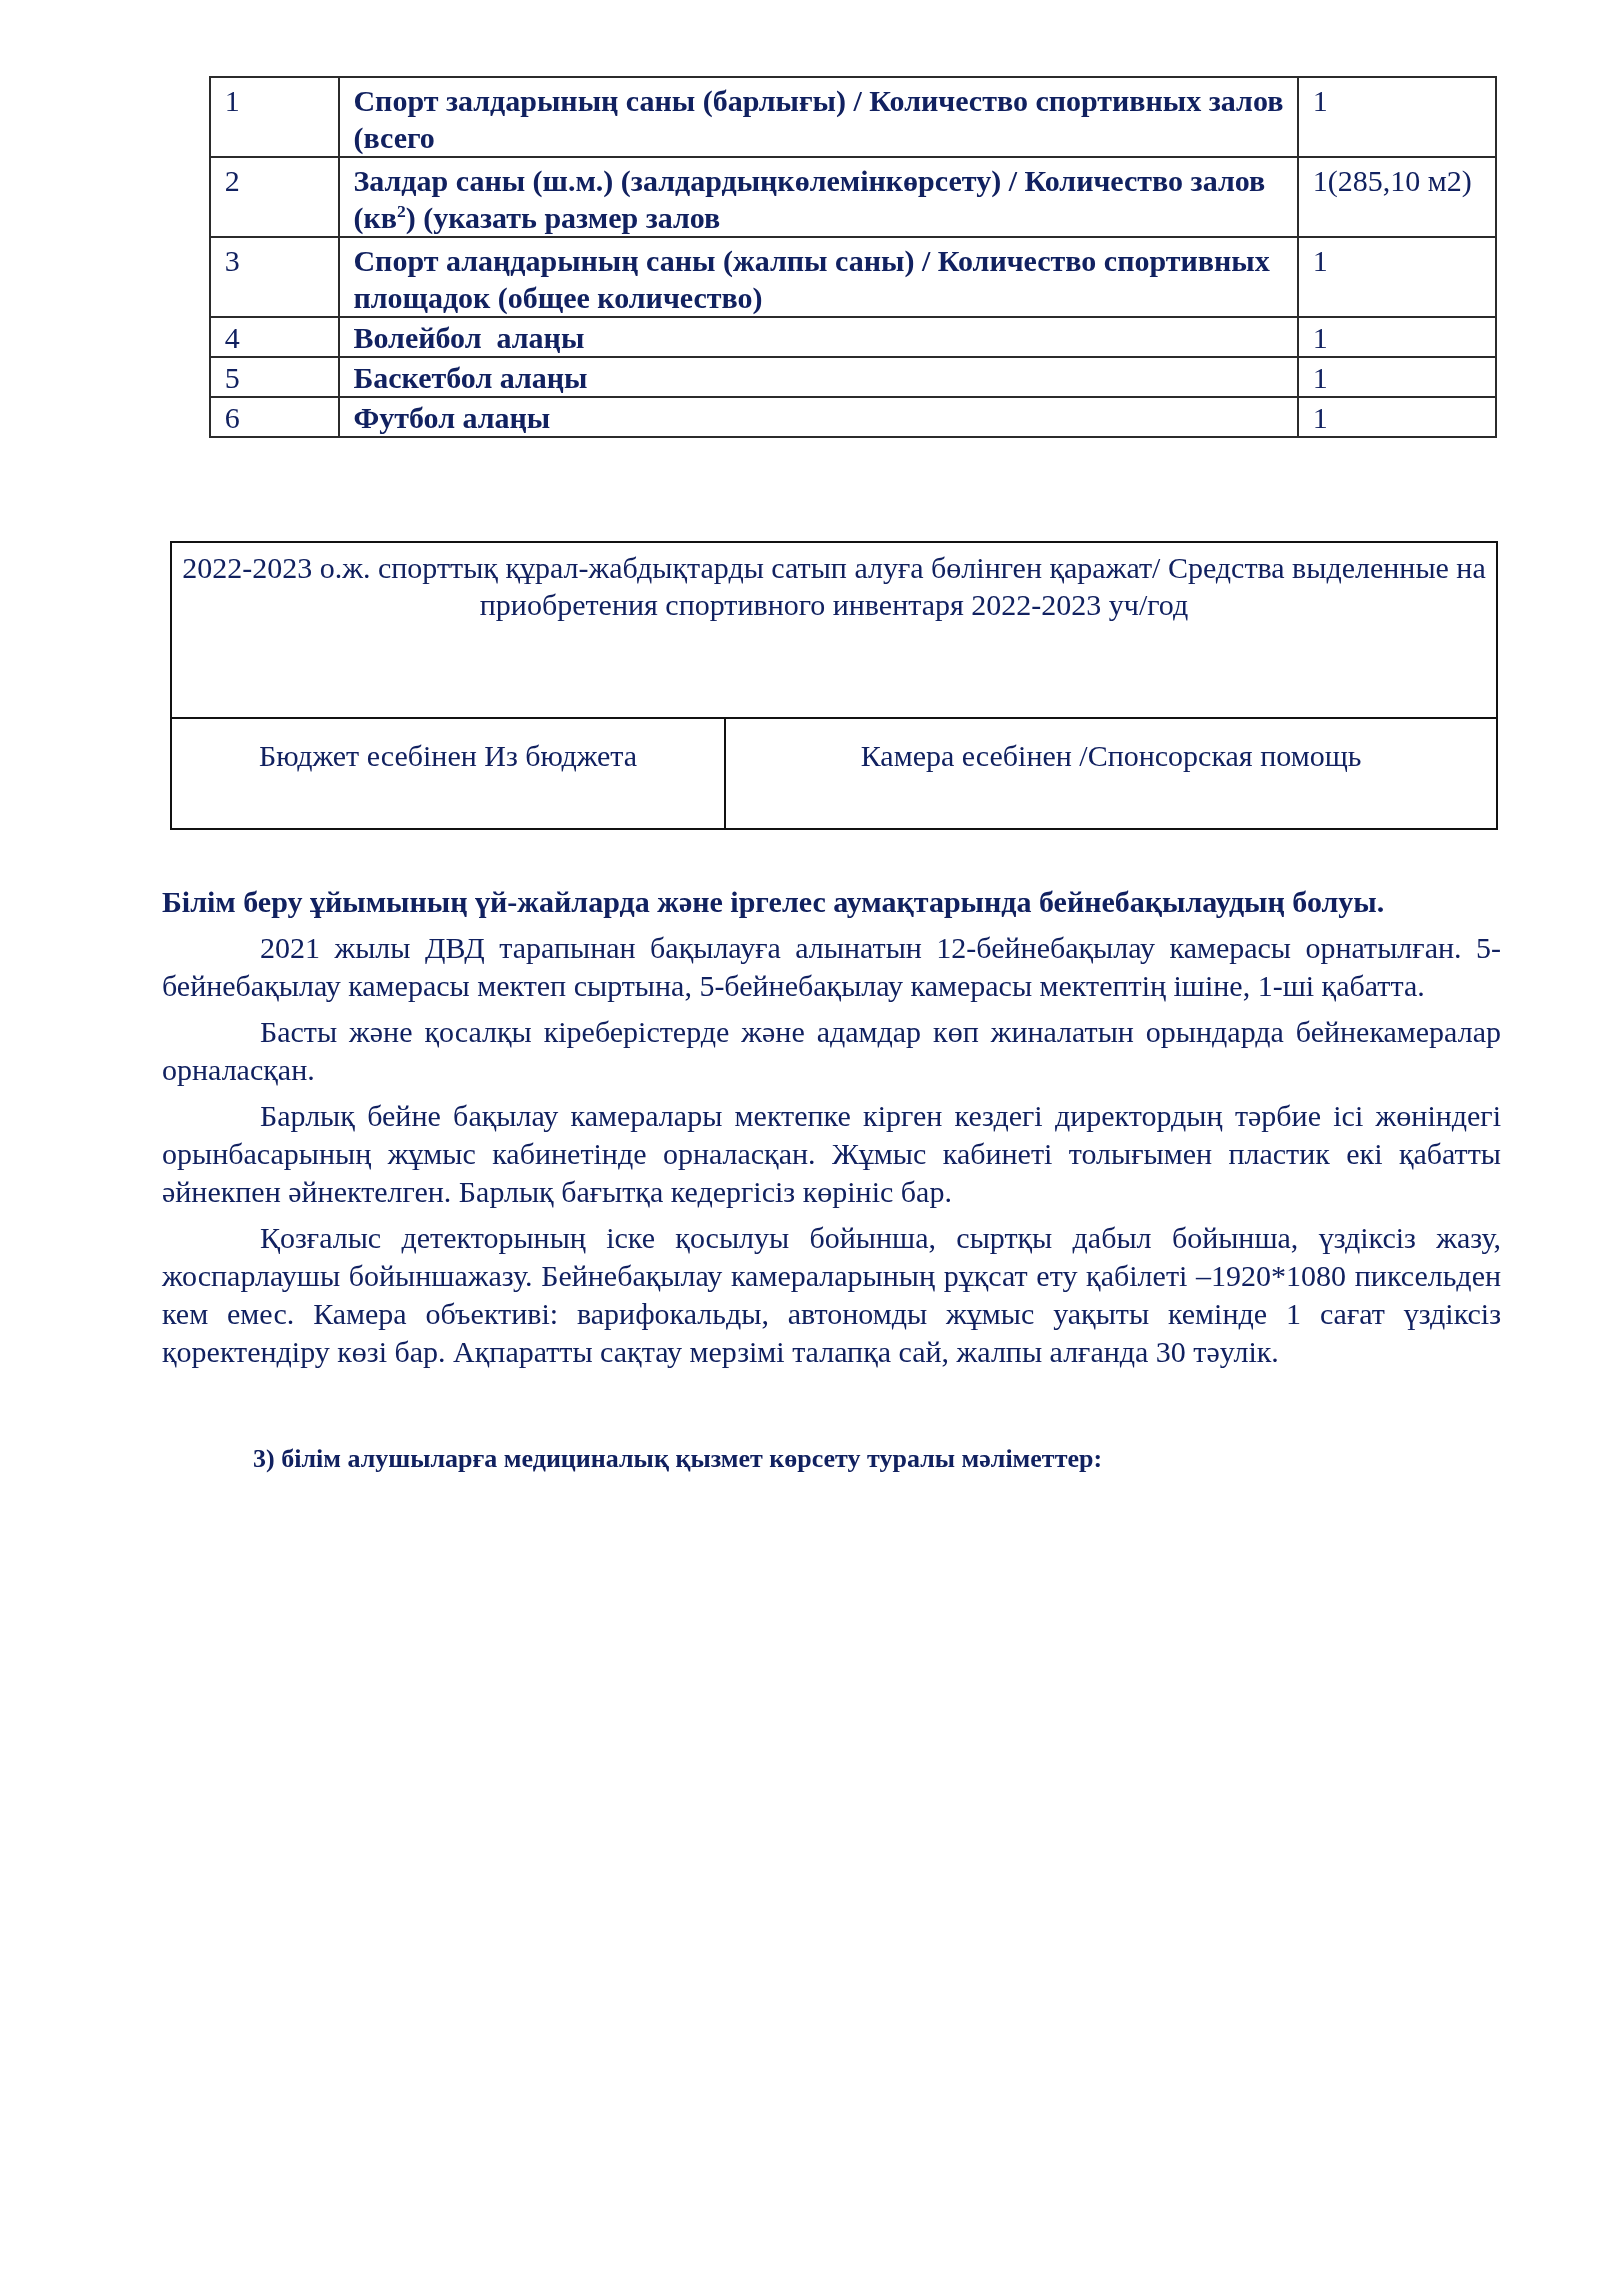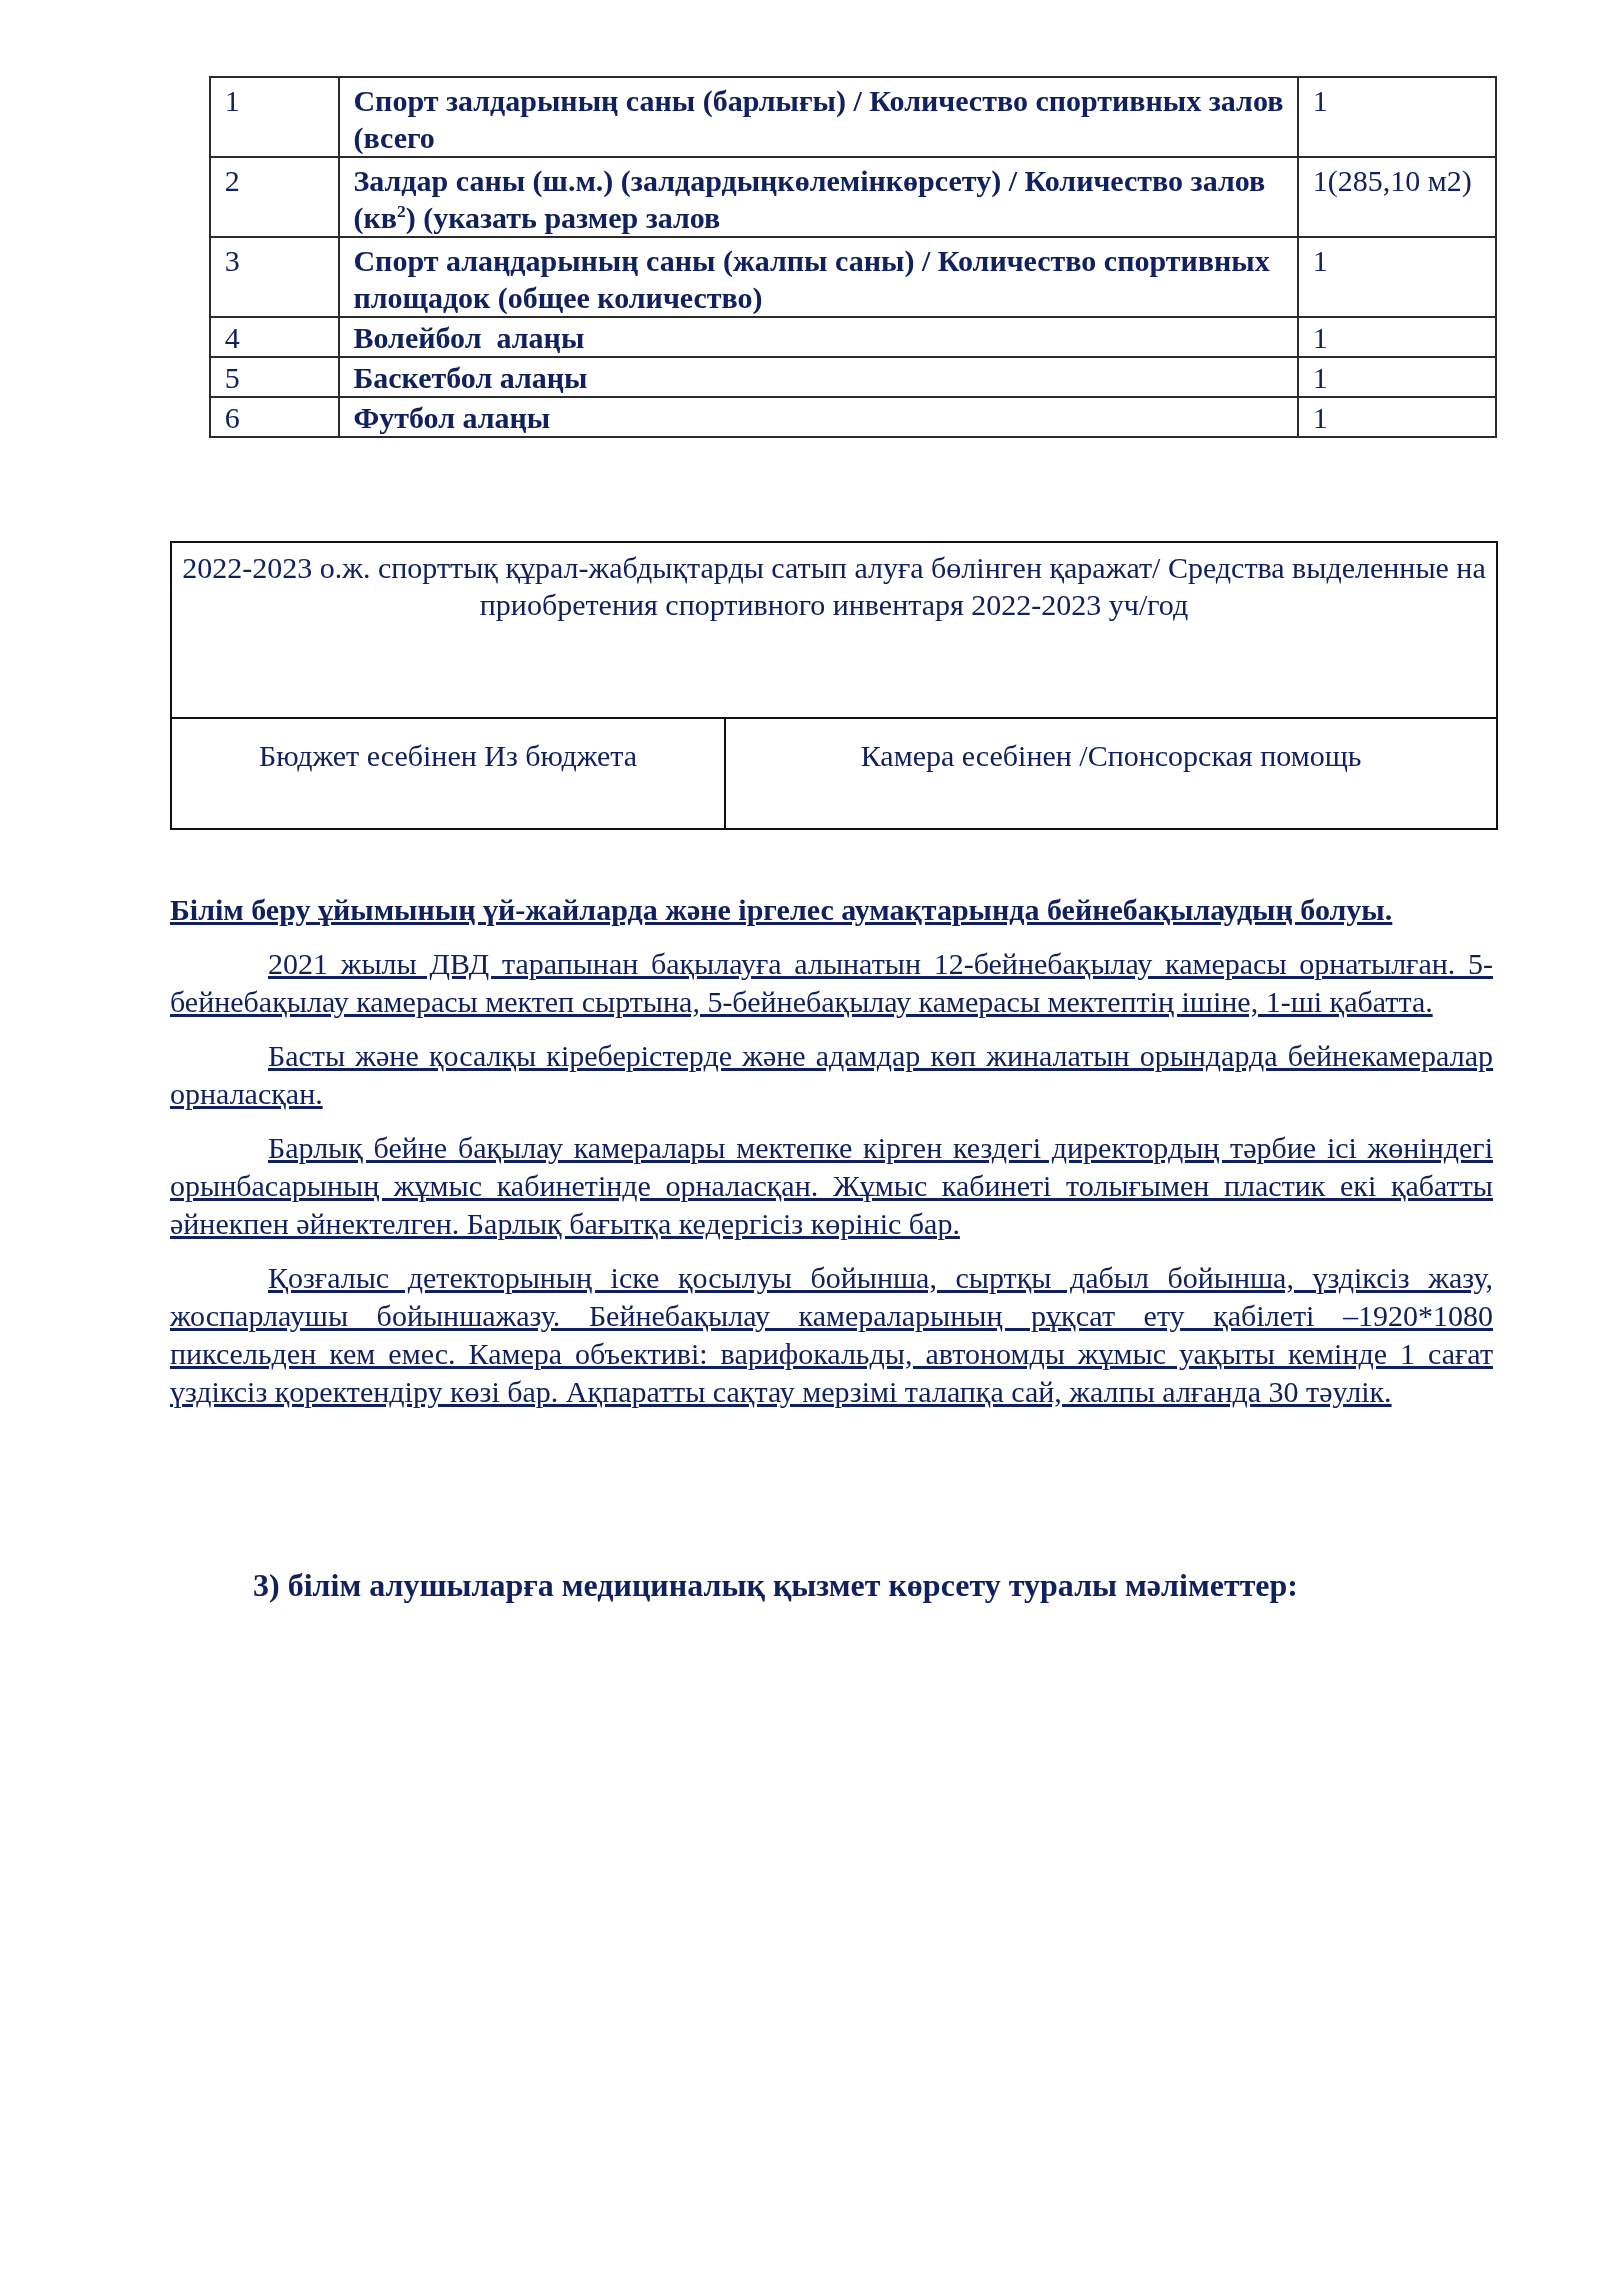--- a/index.html
+++ b/index.html
@@ -66,36 +66,35 @@
   
   .textblock {
     position: absolute;
     left: 154px;
     top: 875px;
     width: 1355px;
     font-size: 30px;
     line-height: 38px;
   }
   .textblock p {
-    margin: 16px;
+    margin: 8px;
     text-align: justify;
     text-indent: 98px;
-    text-decoration: underline;
   }
   .textblock p.heading {
     font-weight: bold;
     text-indent: 0;
     text-align: left;
     white-space: nowrap;
   }
   .section3 {
     position: absolute;
     left: 253px;
-    top: 1567px;
-    font-size: 32px;
+    top: 1440px;
+    font-size: 26px;
     font-weight: bold;
     line-height: 37px;
     white-space: nowrap;
   }
 </style>
 </head>
 <body>
 
 <div class="page">
 

